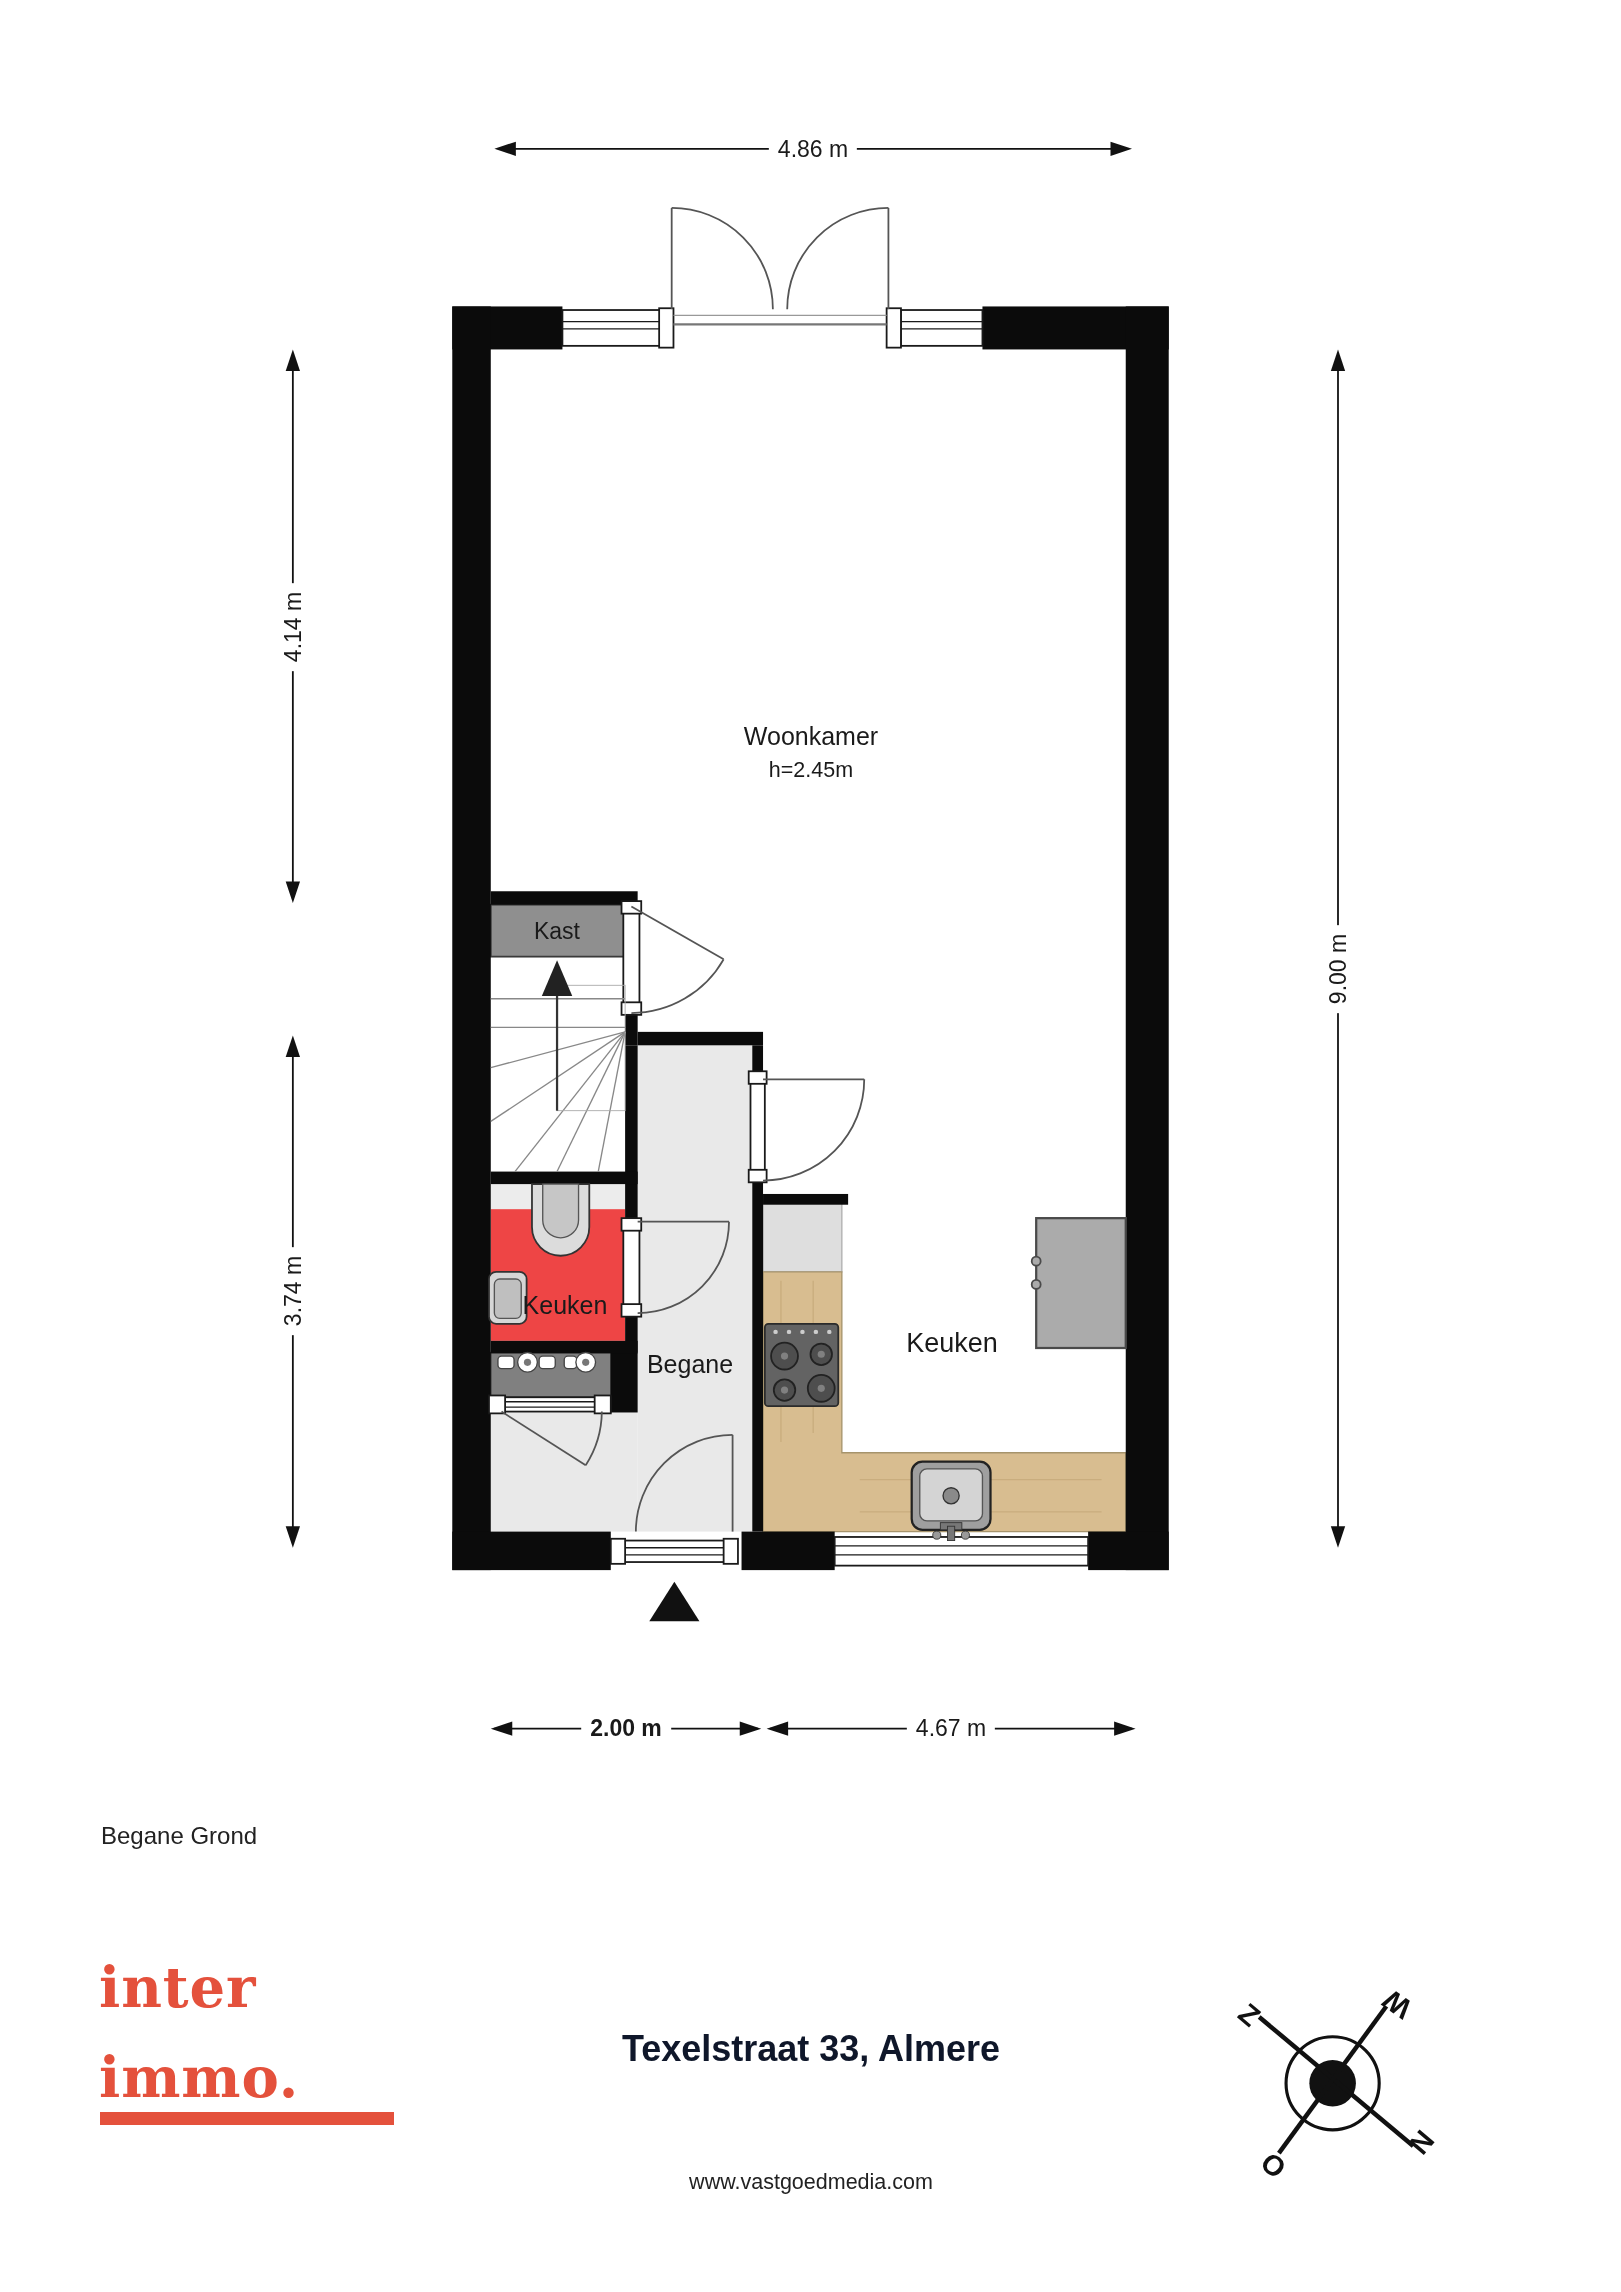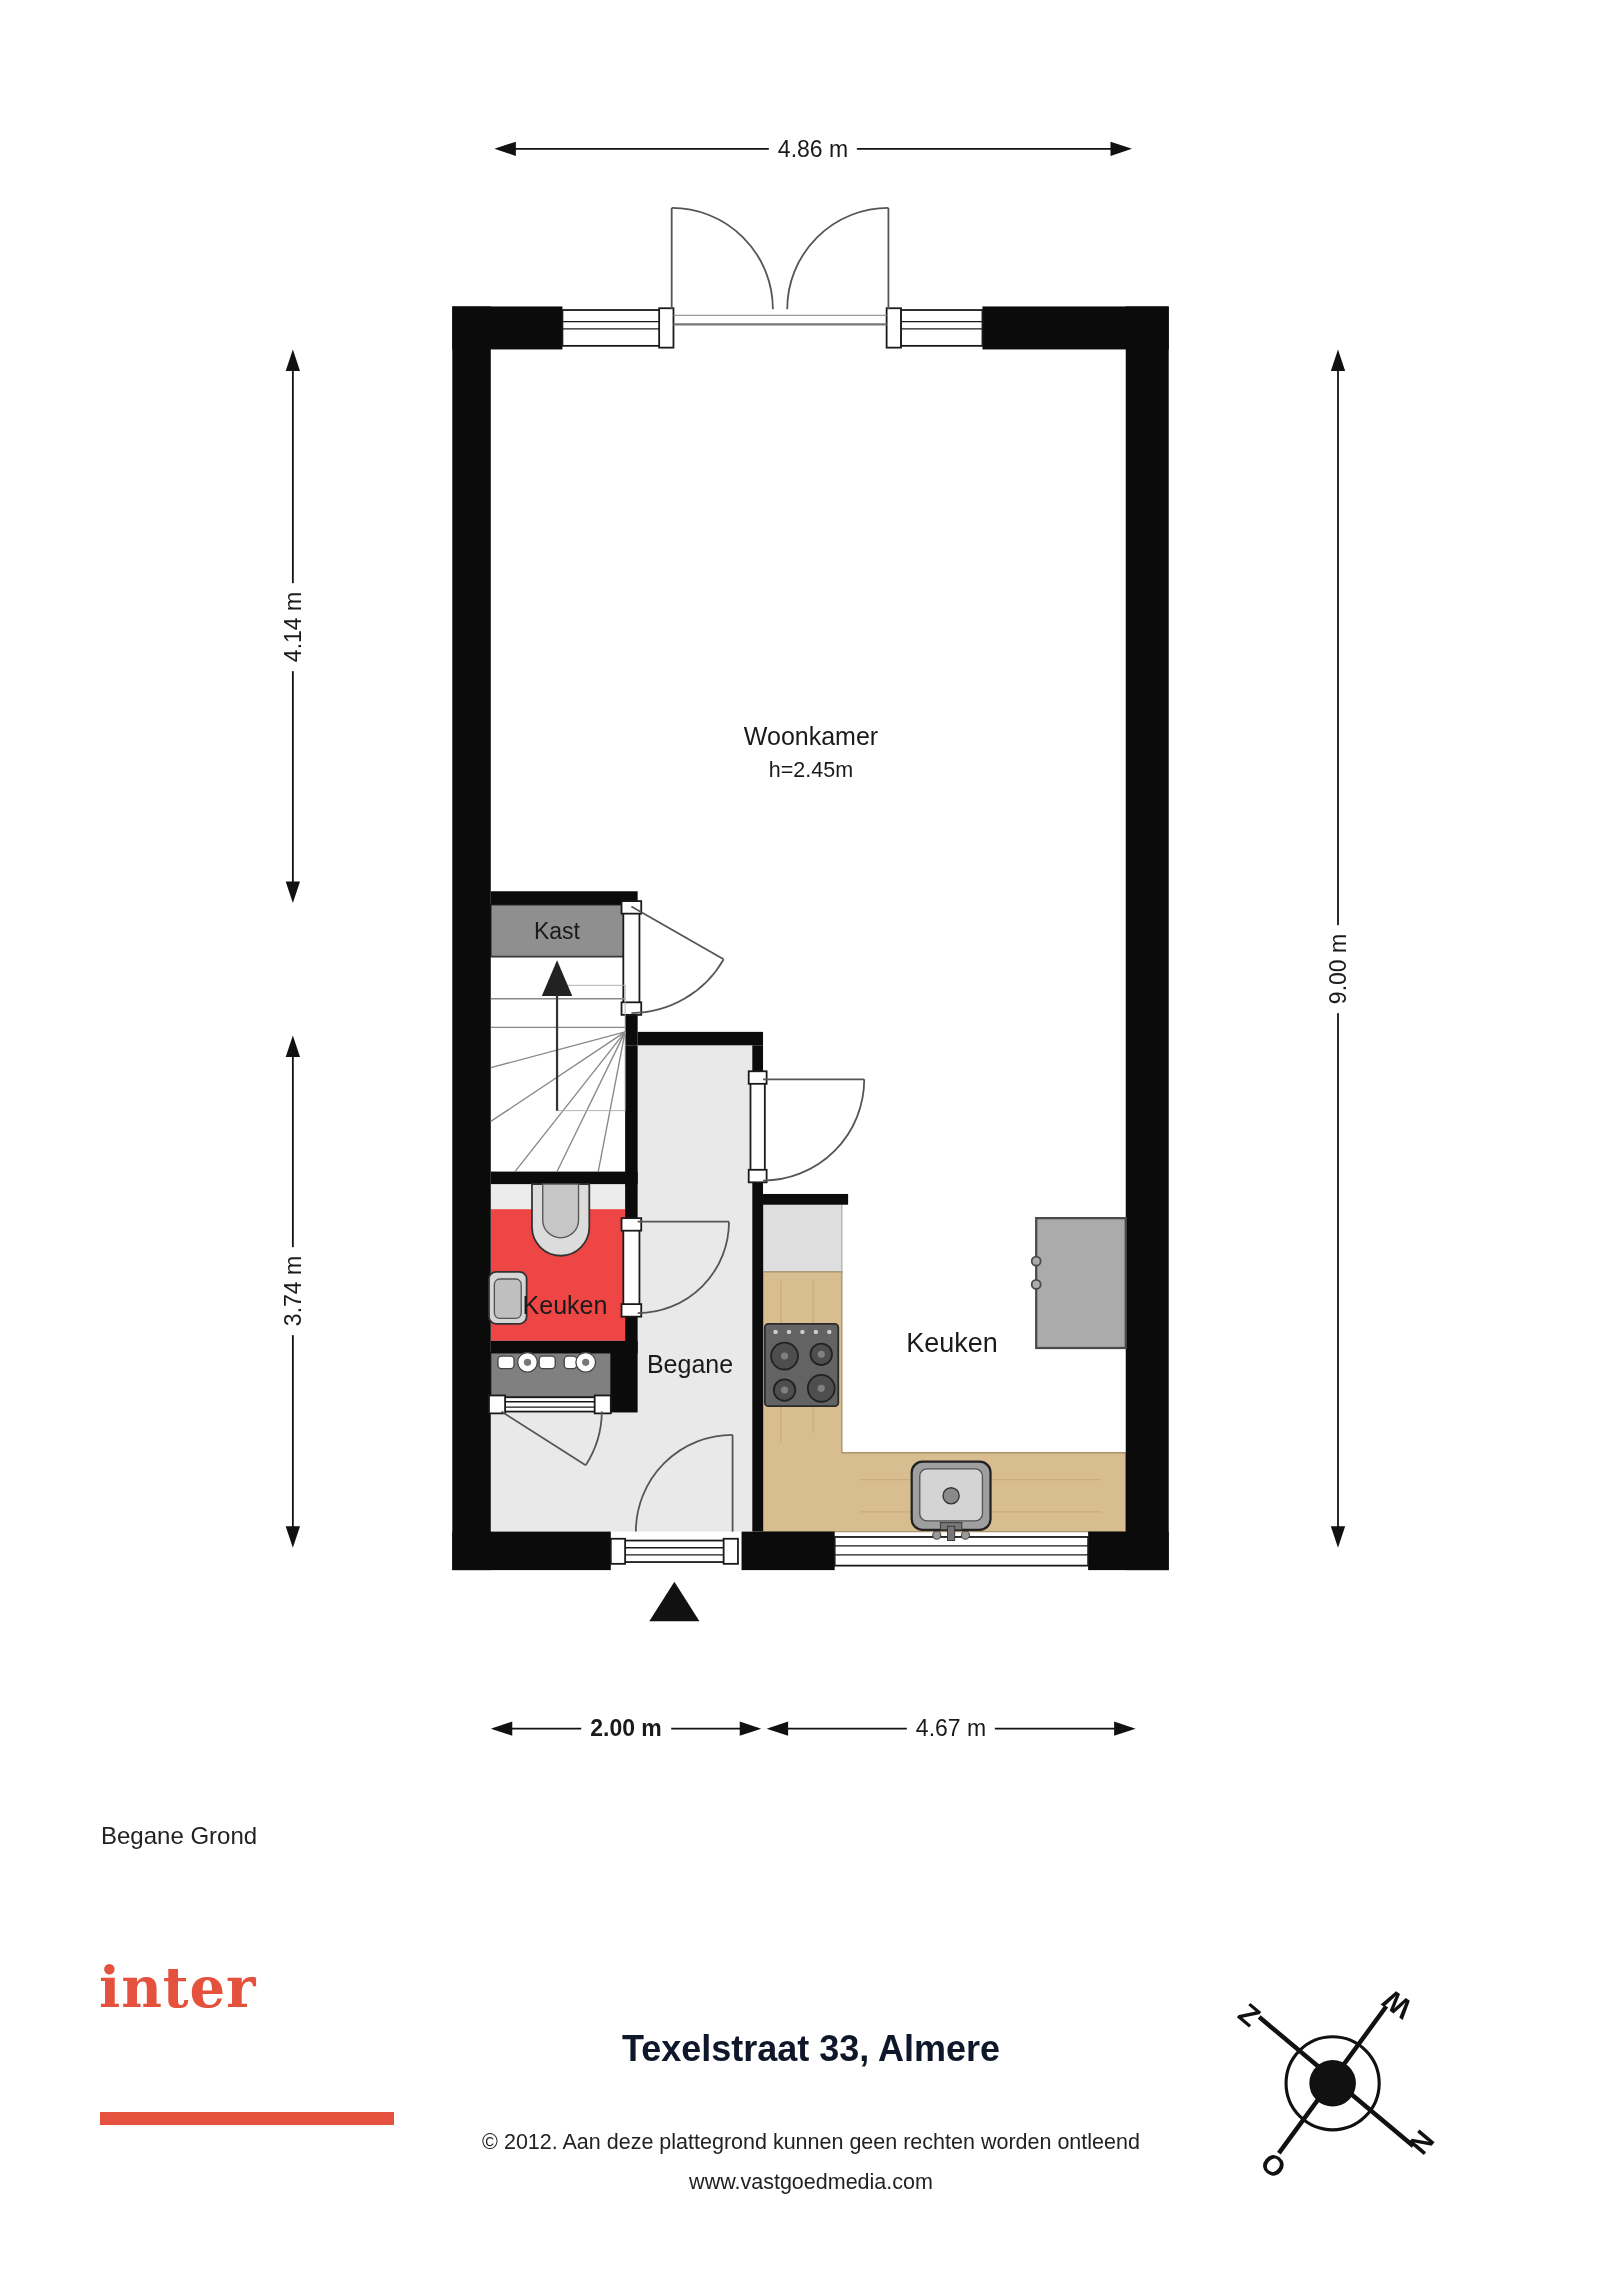--- a/index.html
+++ b/index.html
@@ -223,21 +223,21 @@
 <span class="lbl room" style="left:811px;top:770px;font-size:21.5px;">h=2.45m</span>
 <span class="lbl room" style="left:557px;top:931px;font-size:23px;">Kast</span>
 <span class="lbl room" style="left:565px;top:1305px;font-size:25px;">Keuken</span>
 <span class="lbl room" style="left:690px;top:1364px;font-size:25px;">Begane</span>
 <span class="lbl room" style="left:952px;top:1343px;font-size:27px;">Keuken</span>
 
 <div id="floor-label">Begane Grond</div>
 
 <div id="logo" style="color: rgb(228, 81, 60);">
   <div>inter</div>
+  <div>immo.</div>
 </div>
 <div id="logo-underline" style="background: rgb(228, 81, 60);"></div>
 
 <div id="title">Texelstraat 33, Almere</div>
-<div class="copy" style="top:2142px;">© 2012. Aan deze plattegrond kunnen geen rechten worden ontleend</div>
 <div class="copy" style="top:2182px;">www.vastgoedmedia.com</div>
 
 </div>
 
 
 </body></html>

